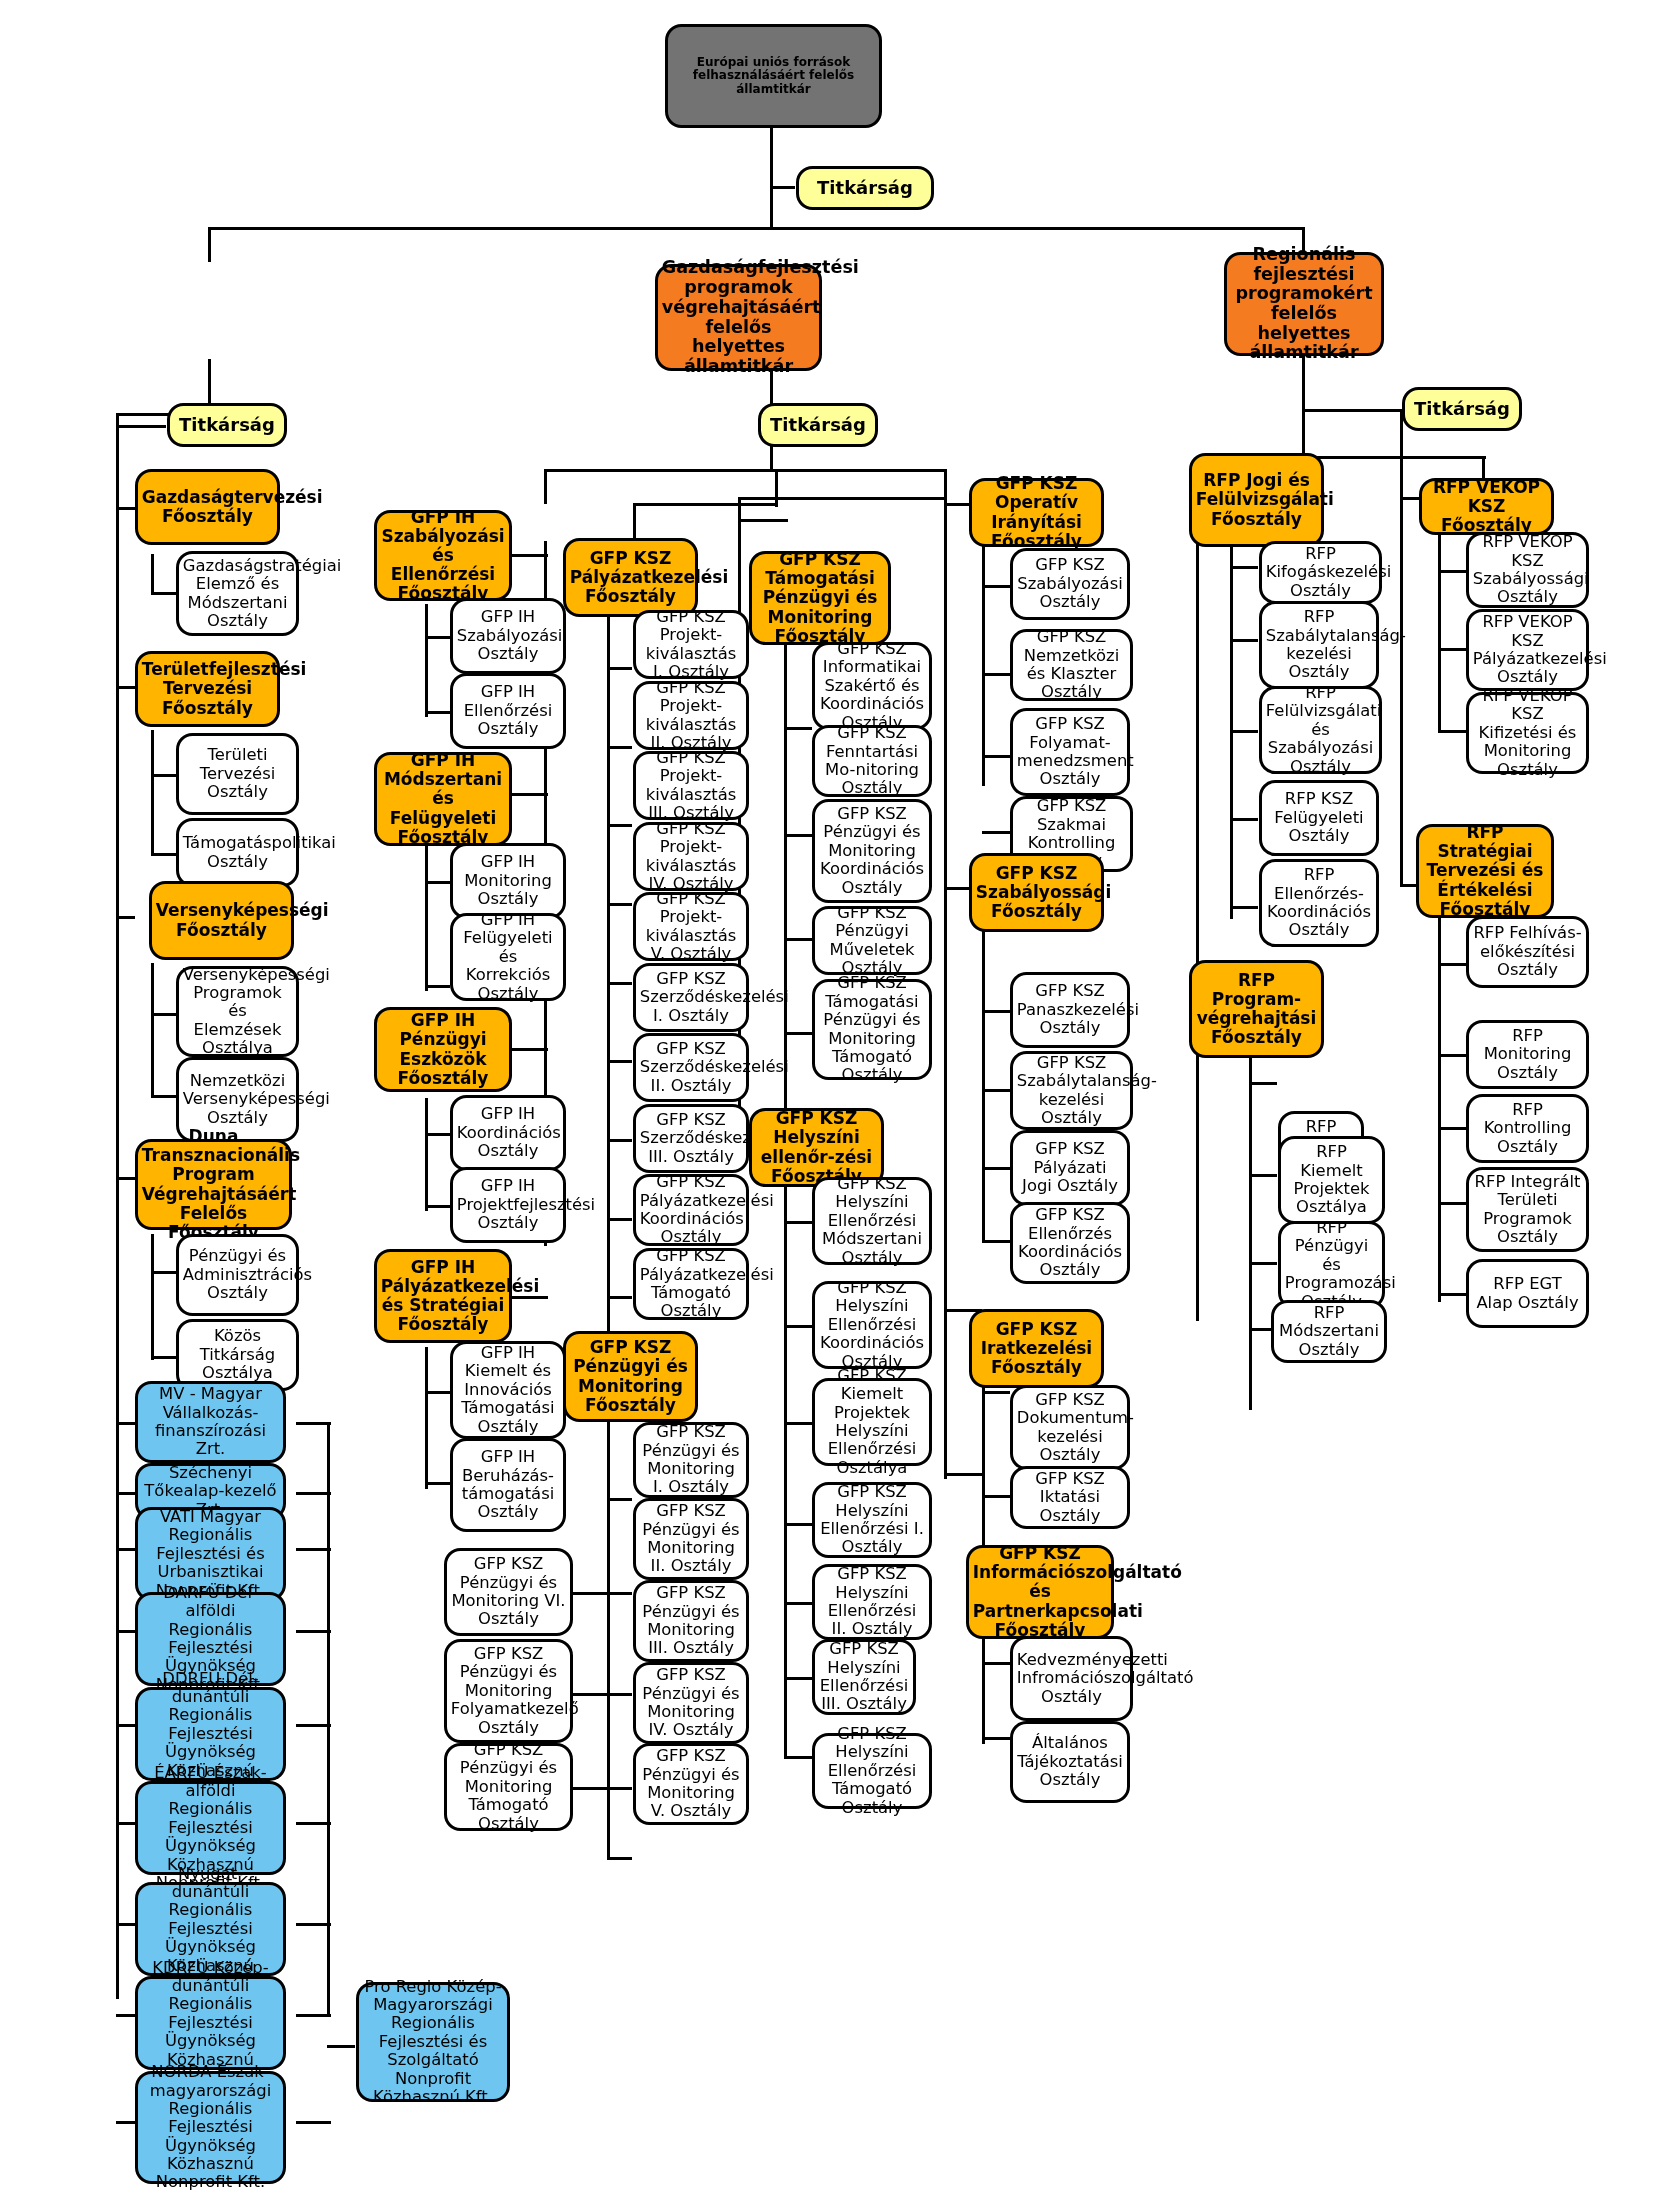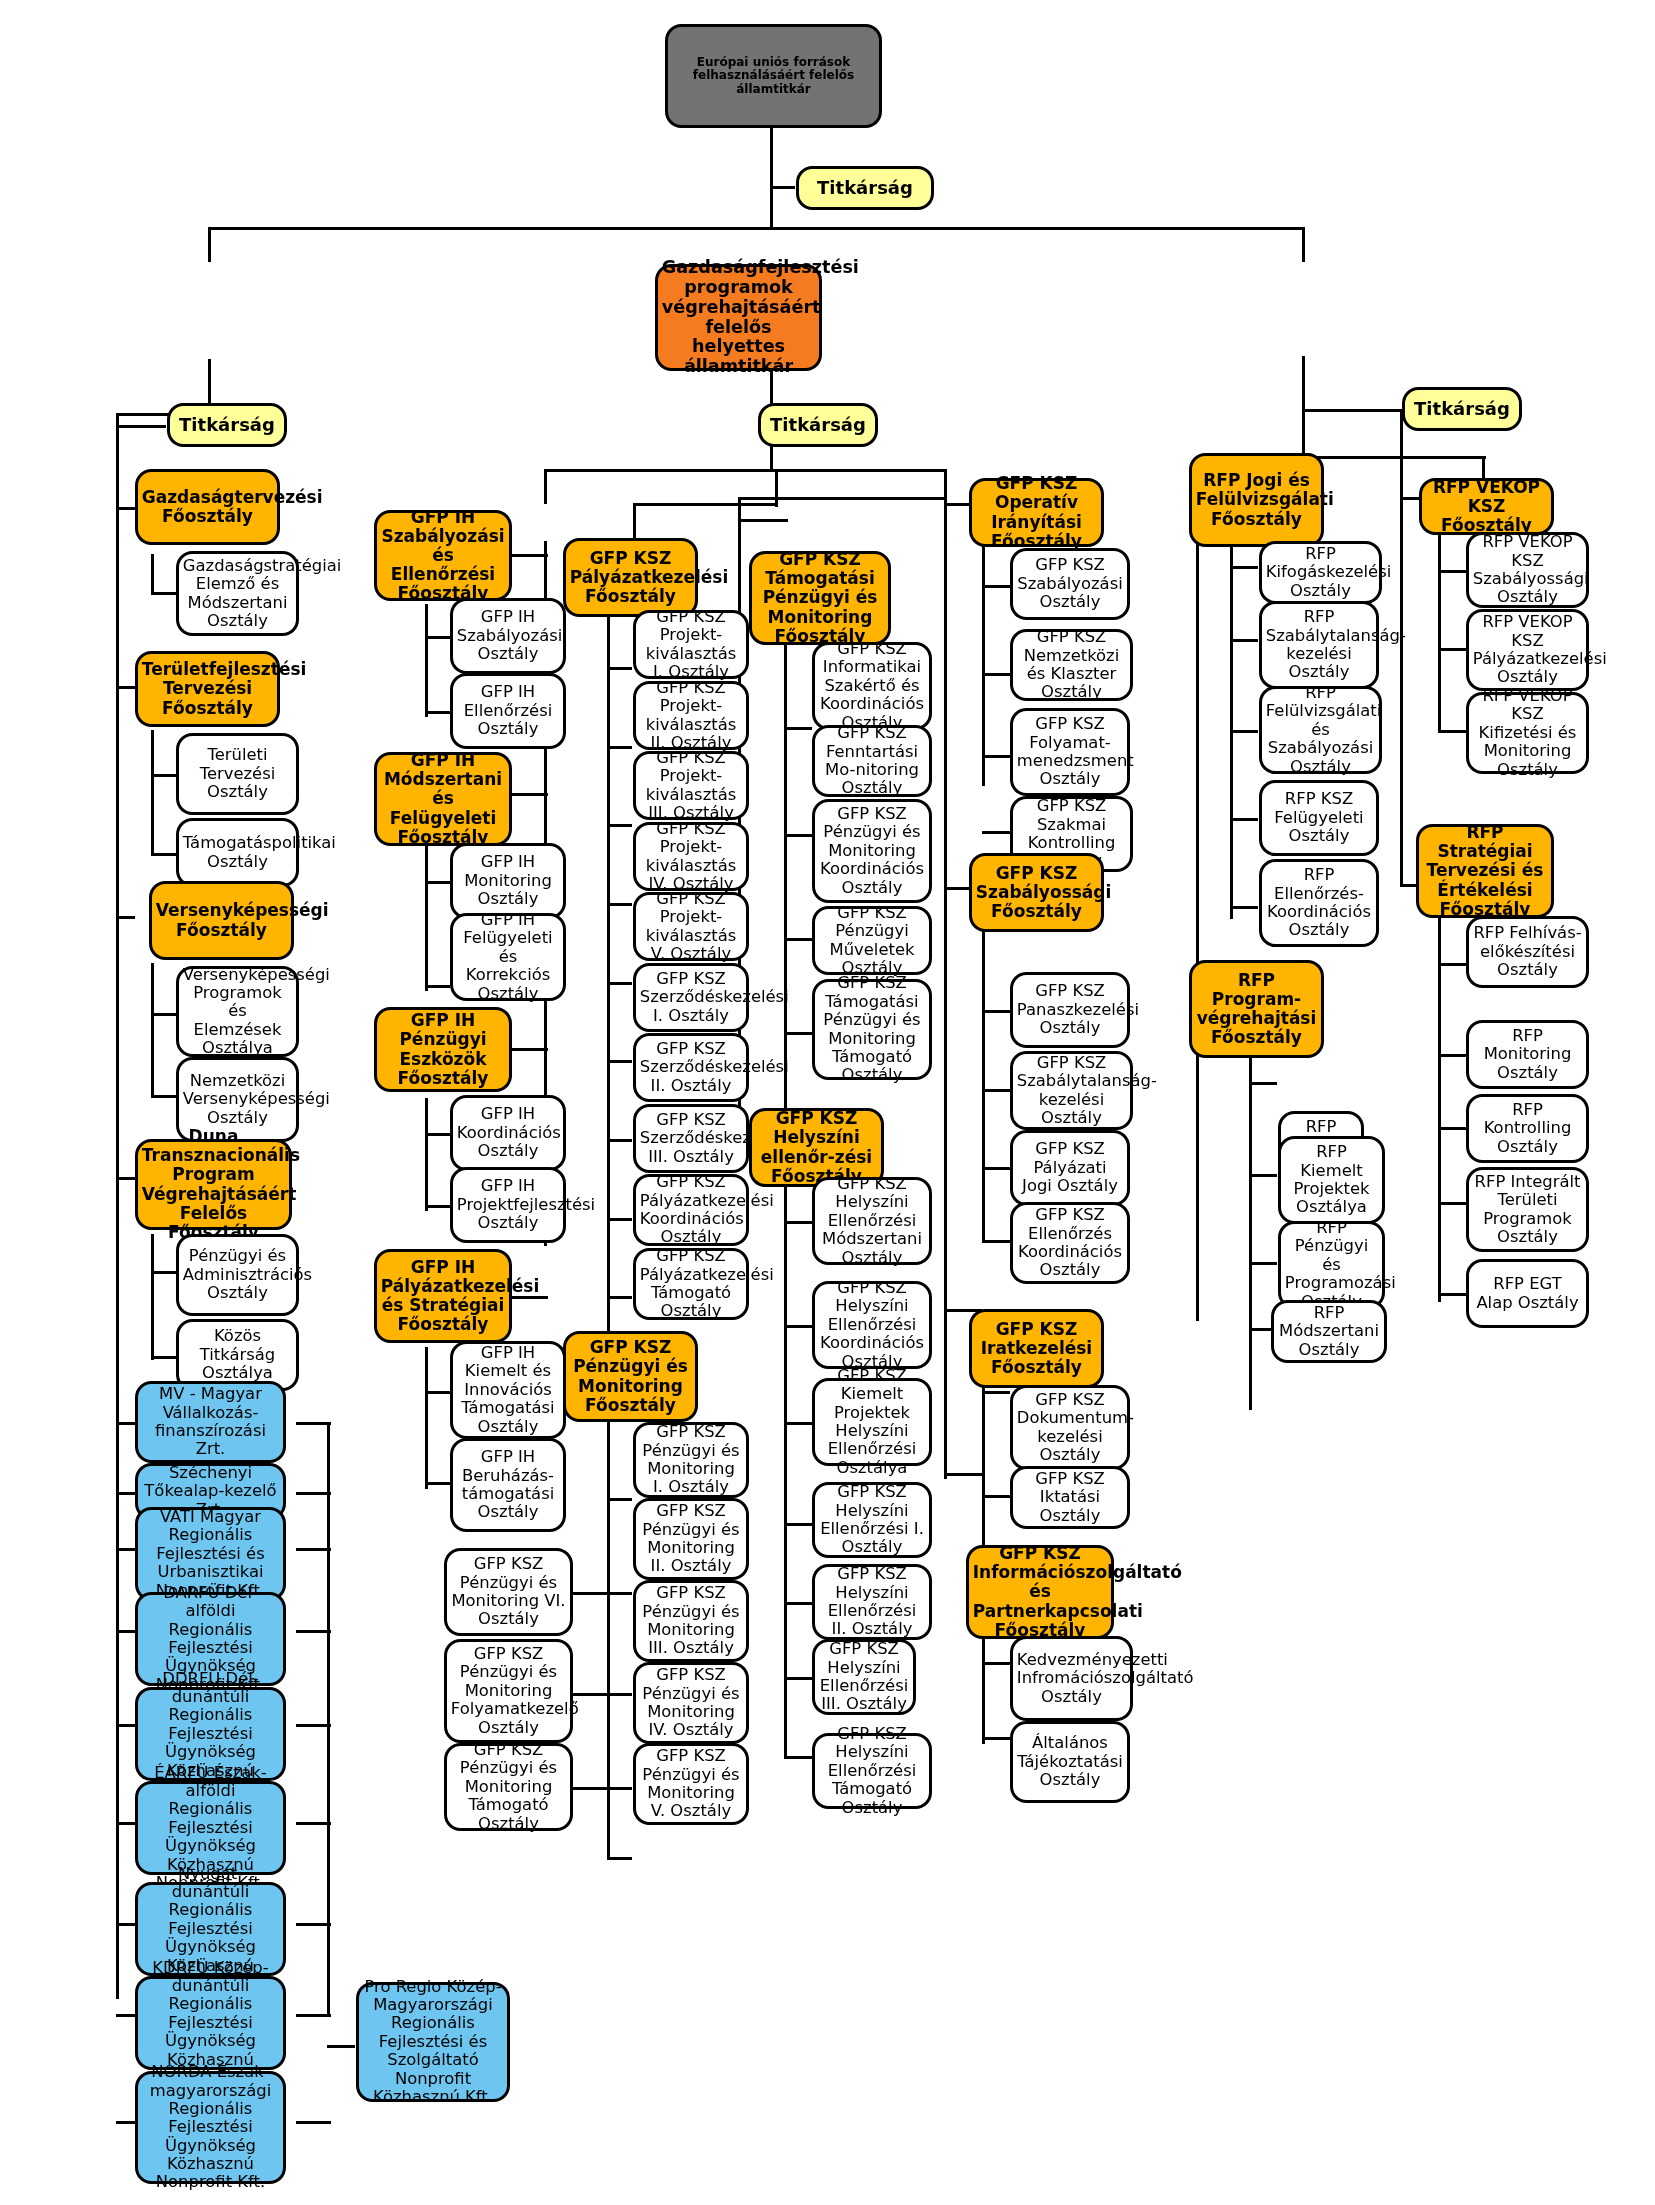--- a/index.html
+++ b/index.html
@@ -482,20 +482,23 @@
   <div class="node n-head" style="left:966px;top:1545px;width:148px;height:94px;">
     <span>GFP KSZ Információszolgáltató és Partnerkapcsolati Főosztály</span>
   </div>
   <div class="node n-unit" style="left:1010px;top:1636px;width:123px;height:85px;">
     <span>Kedvezményezetti Infromációszolgáltató Osztály</span>
   </div>
   <div class="node n-unit" style="left:1010px;top:1721px;width:120px;height:82px;">
     <span>Általános Tájékoztatási Osztály</span>
   </div>
 
+  <div class="node n-dep" style="left:1224px;top:252px;width:160px;height:104px;">
+    <span>Regionális fejlesztési programokért felelős helyettes államtitkár</span>
+  </div>
   <div class="node n-sec" style="left:1402px;top:387px;width:120px;height:44px;">
     <span>Titkárság</span>
   </div>
 
   <div class="node n-head" style="left:1189px;top:453px;width:135px;height:94px;">
     <span>RFP Jogi és Felülvizsgálati Főosztály</span>
   </div>
   <div class="node n-unit" style="left:1259px;top:541px;width:123px;height:63px;">
     <span>RFP Kifogáskezelési Osztály</span>
   </div>

